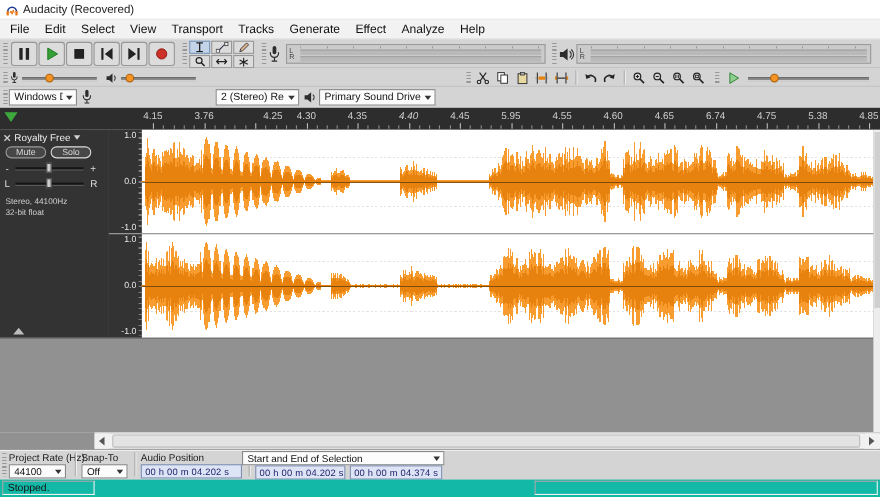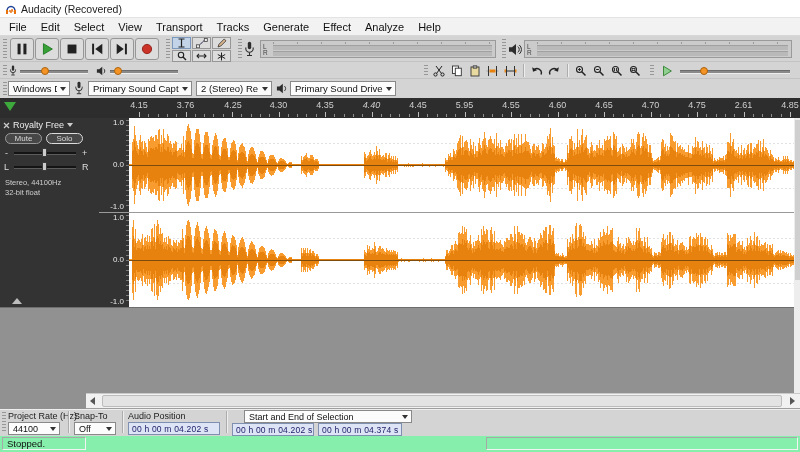--- a/index.html
+++ b/index.html
@@ -90,21 +90,21 @@
   
   #selbar{top:409px;height:27px;background:#d4d4d4;box-shadow:inset 0 1px #eee;}
   .sb-label{position:absolute;top:2px;font-size:9px;color:#1c1c1c;white-space:nowrap;}
   .combo.small{height:13px;}
   .combo.small .ctext{font-size:9px;}
   .timefield{position:absolute;height:13px;background:#dce4f6;border:1px solid #7f8fb0;box-sizing:border-box;
          display:flex;align-items:center;padding:0 3px;overflow:hidden;}
   .timefield span{font-size:8.5px;color:#1c1c66;letter-spacing:0.2px;white-space:nowrap;}
 
   
-  #statusbar{top:436px;height:16px;background:#86efac;}
+  #statusbar{top:436px;height:16px;background:#14b8a6;}
   .scell{position:absolute;top:1px;height:13px;border:1px solid;border-color:#a8a8a8 #f2f2f2 #f2f2f2 #a8a8a8;
          display:flex;align-items:center;padding-left:4px;box-sizing:border-box;font-size:9.5px;color:#111;}
 </style>
 </head>
 <body>
 
 <div id="app">
 
   <div id="titlebar" class="row">
     <span class="logo">
@@ -349,24 +349,20 @@
       <span class="ctext">Windows D</span>
         <span class="caret"></span>
     </div>
     <span class="icon" style="left:74px;top:2px">
         <svg width="10" height="14" viewBox="0 0 11 16">
           <rect x="3.8" y="0.8" width="3.4" height="7.5" rx="1.7" fill="#2d2d2d"></rect>
           <path d="M1.8 6.5v1a3.7 3.7 0 0 0 7.4 0v-1" fill="none" stroke="#2d2d2d" stroke-width="1.1"></path>
           <path d="M5.5 11.6V14M3 14.5H8" stroke="#2d2d2d" stroke-width="1.1"></path>
         </svg>
       </span>
-    <div class="combo" style="left:88px;top:2px;width:104px">
-      <span class="ctext">Primary Sound Capt</span>
-        <span class="caret"></span>
-    </div>
     <div class="combo" style="left:196px;top:2px;width:76px">
       <span class="ctext">2 (Stereo) Re</span>
         <span class="caret"></span>
     </div>
     <span class="icon" style="left:276px;top:4px">
         <svg width="12" height="11" viewBox="0 0 14 13">
           <path d="M1 4.2H4L8 1V12L4 8.8H1Z" fill="#2d2d2d"></path>
           <path d="M9.8 3.6a3.6 3.6 0 0 1 0 5.8" fill="none" stroke="#2d2d2d" stroke-width="1.1"></path>
         </svg>
       </span>
@@ -384,21 +380,21 @@
         <div class="rtick" style="left: 157.6px;"></div>
         <div class="rtick" style="left: 166.9px;"></div>
         <div class="rtick" style="left: 176.2px;"></div>
         <div class="rtick major" style="left: 185.5px;"></div>
         <span class="rlabel" style="left: 171.5px;">3.76</span>
         <div class="rtick" style="left: 194.8px;"></div>
         <div class="rtick" style="left: 204.1px;"></div>
         <div class="rtick" style="left: 213.4px;"></div>
         <div class="rtick" style="left: 222.7px;"></div>
         <div class="rtick major" style="left: 232px;"></div>
-        <span class="rlabel" style="left: 219px;">4.25</span>
+        <span class="rlabel" style="left: 234px;">4.25</span>
         <div class="rtick" style="left: 241.3px;"></div>
         <div class="rtick" style="left: 250.6px;"></div>
         <div class="rtick" style="left: 259.9px;"></div>
         <div class="rtick" style="left: 269.2px;"></div>
         <div class="rtick major" style="left: 278.5px;"></div>
         <span class="rlabel" style="left: 264.5px;">4.30</span>
         <div class="rtick" style="left: 287.8px;"></div>
         <div class="rtick" style="left: 297.1px;"></div>
         <div class="rtick" style="left: 306.4px;"></div>
         <div class="rtick" style="left: 315.7px;"></div>
@@ -438,33 +434,33 @@
         <div class="rtick" style="left: 576.1px;"></div>
         <div class="rtick" style="left: 585.4px;"></div>
         <div class="rtick" style="left: 594.7px;"></div>
         <div class="rtick major" style="left: 604px;"></div>
         <span class="rlabel" style="left: 590px;">4.65</span>
         <div class="rtick" style="left: 613.3px;"></div>
         <div class="rtick" style="left: 622.6px;"></div>
         <div class="rtick" style="left: 631.9px;"></div>
         <div class="rtick" style="left: 641.2px;"></div>
         <div class="rtick major" style="left: 650.5px;"></div>
-        <span class="rlabel" style="left: 636.5px;">4.70</span>
+        <span class="rlabel" style="left: 636.5px;">6.74</span>
         <div class="rtick" style="left: 659.8px;"></div>
         <div class="rtick" style="left: 669.1px;"></div>
         <div class="rtick" style="left: 678.4px;"></div>
         <div class="rtick" style="left: 687.7px;"></div>
         <div class="rtick major" style="left: 697px;"></div>
         <span class="rlabel" style="left: 683px;">4.75</span>
         <div class="rtick" style="left: 706.3px;"></div>
         <div class="rtick" style="left: 715.6px;"></div>
         <div class="rtick" style="left: 724.9px;"></div>
         <div class="rtick" style="left: 734.2px;"></div>
         <div class="rtick major" style="left: 743.5px;"></div>
-        <span class="rlabel" style="left: 729.5px;">2.61</span>
+        <span class="rlabel" style="left: 729.5px;">5.38</span>
         <div class="rtick" style="left: 752.8px;"></div>
         <div class="rtick" style="left: 762.1px;"></div>
         <div class="rtick" style="left: 771.4px;"></div>
         <div class="rtick" style="left: 780.7px;"></div>
         <div class="rtick major" style="left: 790px;"></div>
         <span class="rlabel" style="left: 776px;">4.85</span>
       </div>
     <div id="ruler-pin"></div>
   </div>
 
@@ -563,21 +559,21 @@
         <span class="caret"></span>
     </div>
     <div class="vsep" style="left:122px;top:2px;height:22px"></div>
 
     <span class="sb-label" style="left:128px">Audio Position</span>
     <div class="timefield" style="left:128px;top:13px;width:92px">
       <span>00 h 00 m 04.202 s</span>
     </div>
     <div class="vsep" style="left:226px;top:2px;height:22px"></div>
 
-    <div class="combo small" style="left:244px;top:1px;width:168px">
+    <div class="combo small" style="left:220px;top:1px;width:184px">
       <span class="ctext">Start and End of Selection</span>
         <span class="caret"></span>
     </div>
     <div class="timefield" style="left:232px;top:14px;width:82px">
       <span>00 h 00 m 04.202 s</span>
     </div>
     <div class="timefield" style="left:318px;top:14px;width:84px">
       <span>00 h 00 m 04.374 s</span>
     </div>
   </div>

